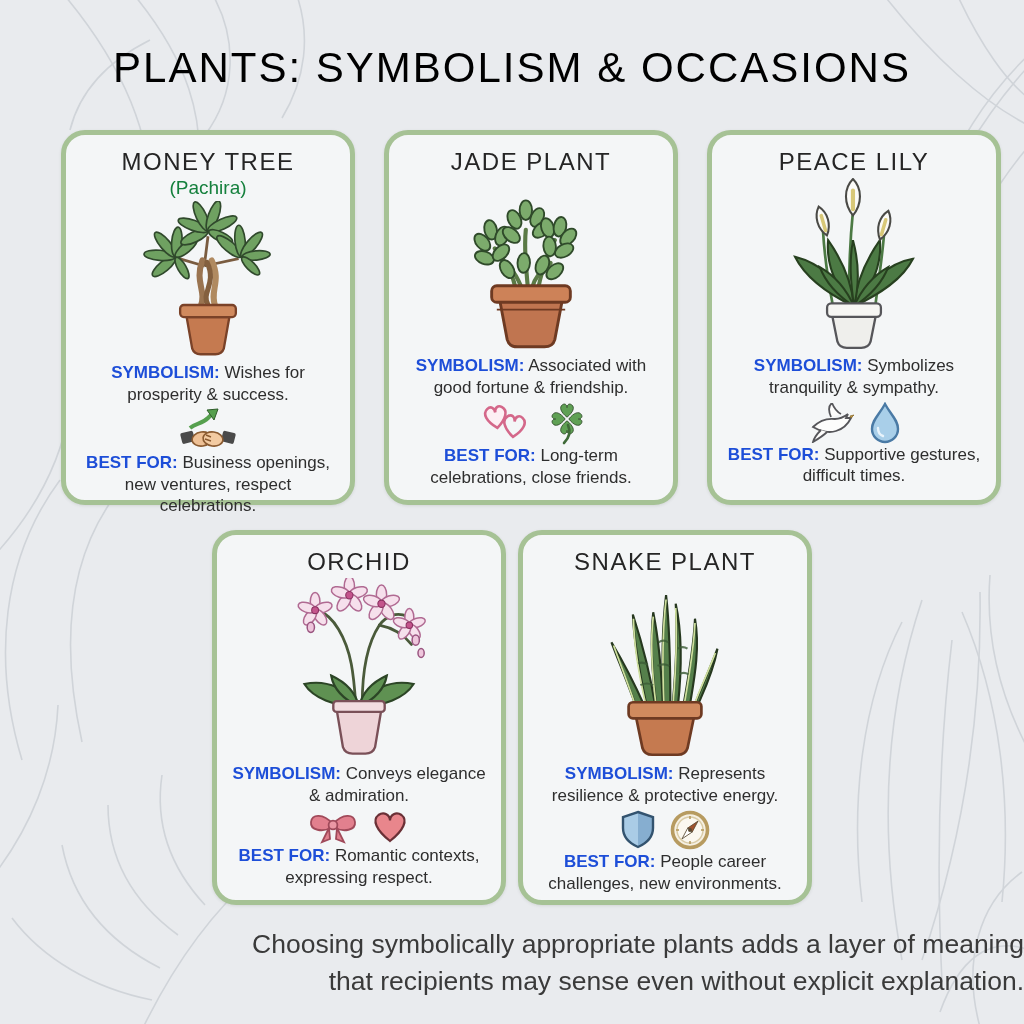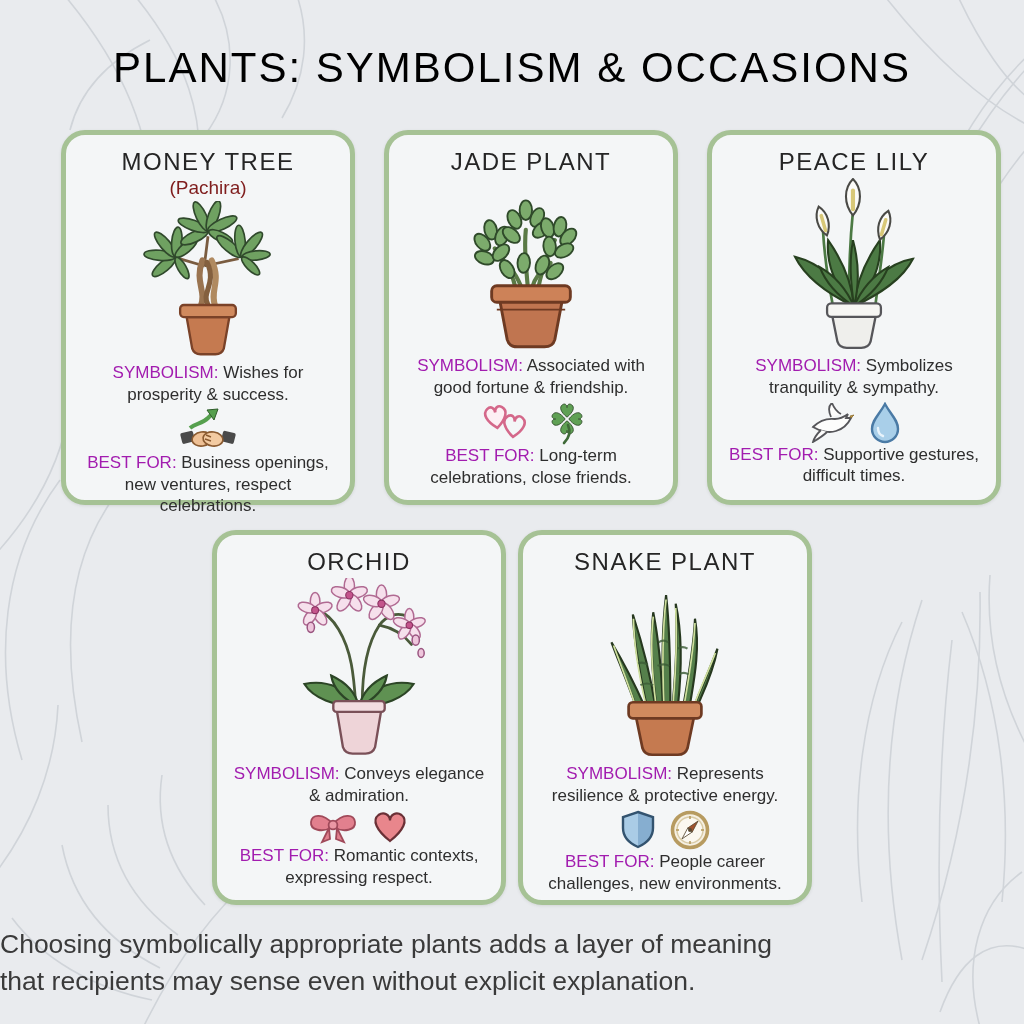--- a/index.html
+++ b/index.html
@@ -22,31 +22,31 @@
   .card {
     width:294px; height:375px;
     background:#f4f6f7;
     border:5px solid #a6c295;
     border-radius:24px;
     display:flex; flex-direction:column; align-items:center;
     padding:13px 9px 13px;
     box-shadow:0 1px 3px rgba(90,100,90,0.15);
   }
   .card-title { font-size:24px; letter-spacing:1.5px; color:#252525; white-space:nowrap; }
-  .card-subtitle { font-size:19px; color:#7f1d1d; margin-top:1px; }
+  .card-subtitle { font-size:19px; color:#15803d; margin-top:1px; }
   .plant { display:flex; align-items:flex-end; justify-content:center; margin-top:2px; }
   .plant svg { display:block; }
   .card p { font-size:17px; line-height:1.27; text-align:center; color:#2e2e2e; max-width:272px; }
-  .card p b { font-weight:400; color:#a21caf; }
+  .card p b { font-weight:700; color:#1d4ed8; }
   .sym { margin-top:5px; }
   .icons-row { display:flex; align-items:center; justify-content:center; gap:13px; height:46px; margin-top:3px; }
   .best { margin-top:auto; }
   .footer {
     position:absolute; top:926px; left:0; width:100%;
-    text-align:left; font-size:26.5px; line-height:1.38;
+    text-align:right; font-size:26.5px; line-height:1.38;
     color:#3a3a3a; z-index:2;
   }
 </style>
 </head>
 <body>
 
 <svg class="bg-decor" width="1024" height="1024" viewBox="0 0 1024 1024" fill="none" stroke="#d0d4d9" stroke-width="1.6">
 
   <path d="M60 -10 C 120 60 160 140 150 230"></path>
   <path d="M130 -10 C 185 55 210 120 195 195"></path>

